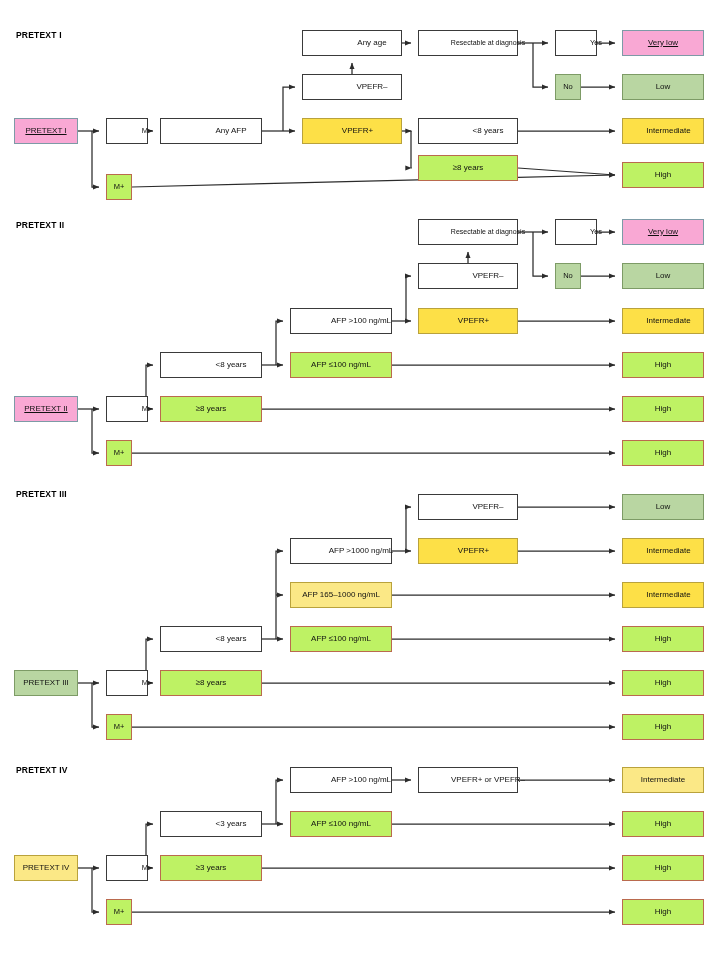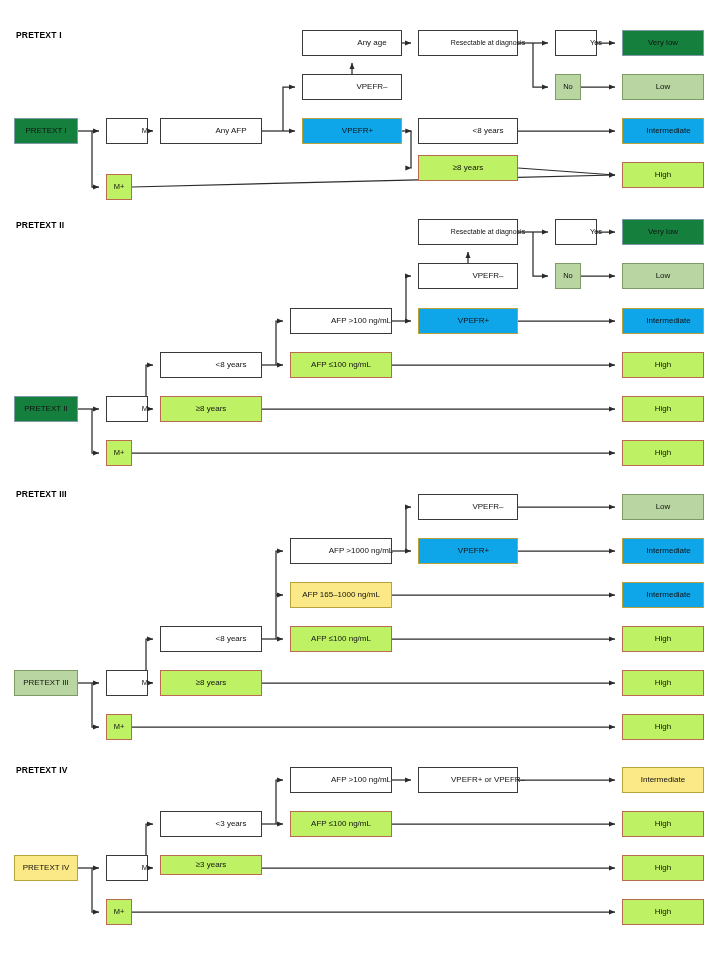--- a/index.html
+++ b/index.html
@@ -38,23 +38,23 @@
     background: #ffffff;
     display: flex;
     align-items: center;
     justify-content: center;
     font-size: 8px;
     color: #111111;
     line-height: 1.1;
     text-align: center;
     white-space: nowrap;
   }
-  .node.blue   { background: #15803d; border-color: #7d9aa6; }
+  .node.blue   { background: #f9a8d4; border-color: #7d9aa6; text-decoration: underline; }
   .node.green  { background: #b9d6a2; border-color: #7d9b66; }
-  .node.yellow { background: #0ea5e9; border-color: #b9a23c; padding-left: 11px; }
+  .node.yellow { background: #fde047; border-color: #b9a23c; padding-left: 11px; }
   .node.yellow2{ background: #fbe886; border-color: #b9a23c; }
   .node.salmon { background: #bef264; border-color: #ba6a4e; }
   .node.white  { background: #ffffff; border-color: #3a3a3a; padding-left: 40px; }
 </style>
 </head>
 <body>
 
 <div id="canvas">
 
   <svg id="edges" viewBox="0 0 720 960" width="720" height="960">
@@ -241,21 +241,21 @@
       <div class="node green" style="left: 622px; top: 494px; width: 82px; height: 26px;">Low</div>
       <div class="node yellow" style="left: 622px; top: 538px; width: 82px; height: 26px;">Intermediate</div>
       <div class="node yellow" style="left: 622px; top: 582px; width: 82px; height: 26px;">Intermediate</div>
       <div class="node salmon" style="left: 622px; top: 626px; width: 82px; height: 26px;">High</div>
       <div class="node salmon" style="left: 622px; top: 670px; width: 82px; height: 26px;">High</div>
       <div class="node salmon" style="left: 622px; top: 714px; width: 82px; height: 26px;">High</div>
       <div class="node yellow2" style="left: 14px; top: 855px; width: 64px; height: 26px;">PRETEXT IV</div>
       <div class="node white" style="left: 106px; top: 855px; width: 26px; height: 26px; font-size: 7.5px;">M−</div>
       <div class="node salmon" style="left: 106px; top: 899px; width: 26px; height: 26px; font-size: 7.5px;">M+</div>
       <div class="node white" style="left: 160px; top: 811px; width: 102px; height: 26px;">&lt;3 years</div>
-      <div class="node salmon" style="left: 160px; top: 855px; width: 102px; height: 20px;">≥3 years</div>
+      <div class="node salmon" style="left: 160px; top: 855px; width: 102px; height: 26px;">≥3 years</div>
       <div class="node white" style="left: 290px; top: 767px; width: 102px; height: 26px;">AFP &gt;100 ng/mL</div>
       <div class="node salmon" style="left: 290px; top: 811px; width: 102px; height: 26px;">AFP ≤100 ng/mL</div>
       <div class="node white" style="left: 418px; top: 767px; width: 100px; height: 26px;">VPEFR+ or VPEFR–</div>
       <div class="node yellow2" style="left: 622px; top: 767px; width: 82px; height: 26px;">Intermediate</div>
       <div class="node salmon" style="left: 622px; top: 811px; width: 82px; height: 26px;">High</div>
       <div class="node salmon" style="left: 622px; top: 855px; width: 82px; height: 26px;">High</div>
       <div class="node salmon" style="left: 622px; top: 899px; width: 82px; height: 26px;">High</div>
     </div>
 
 </div>

